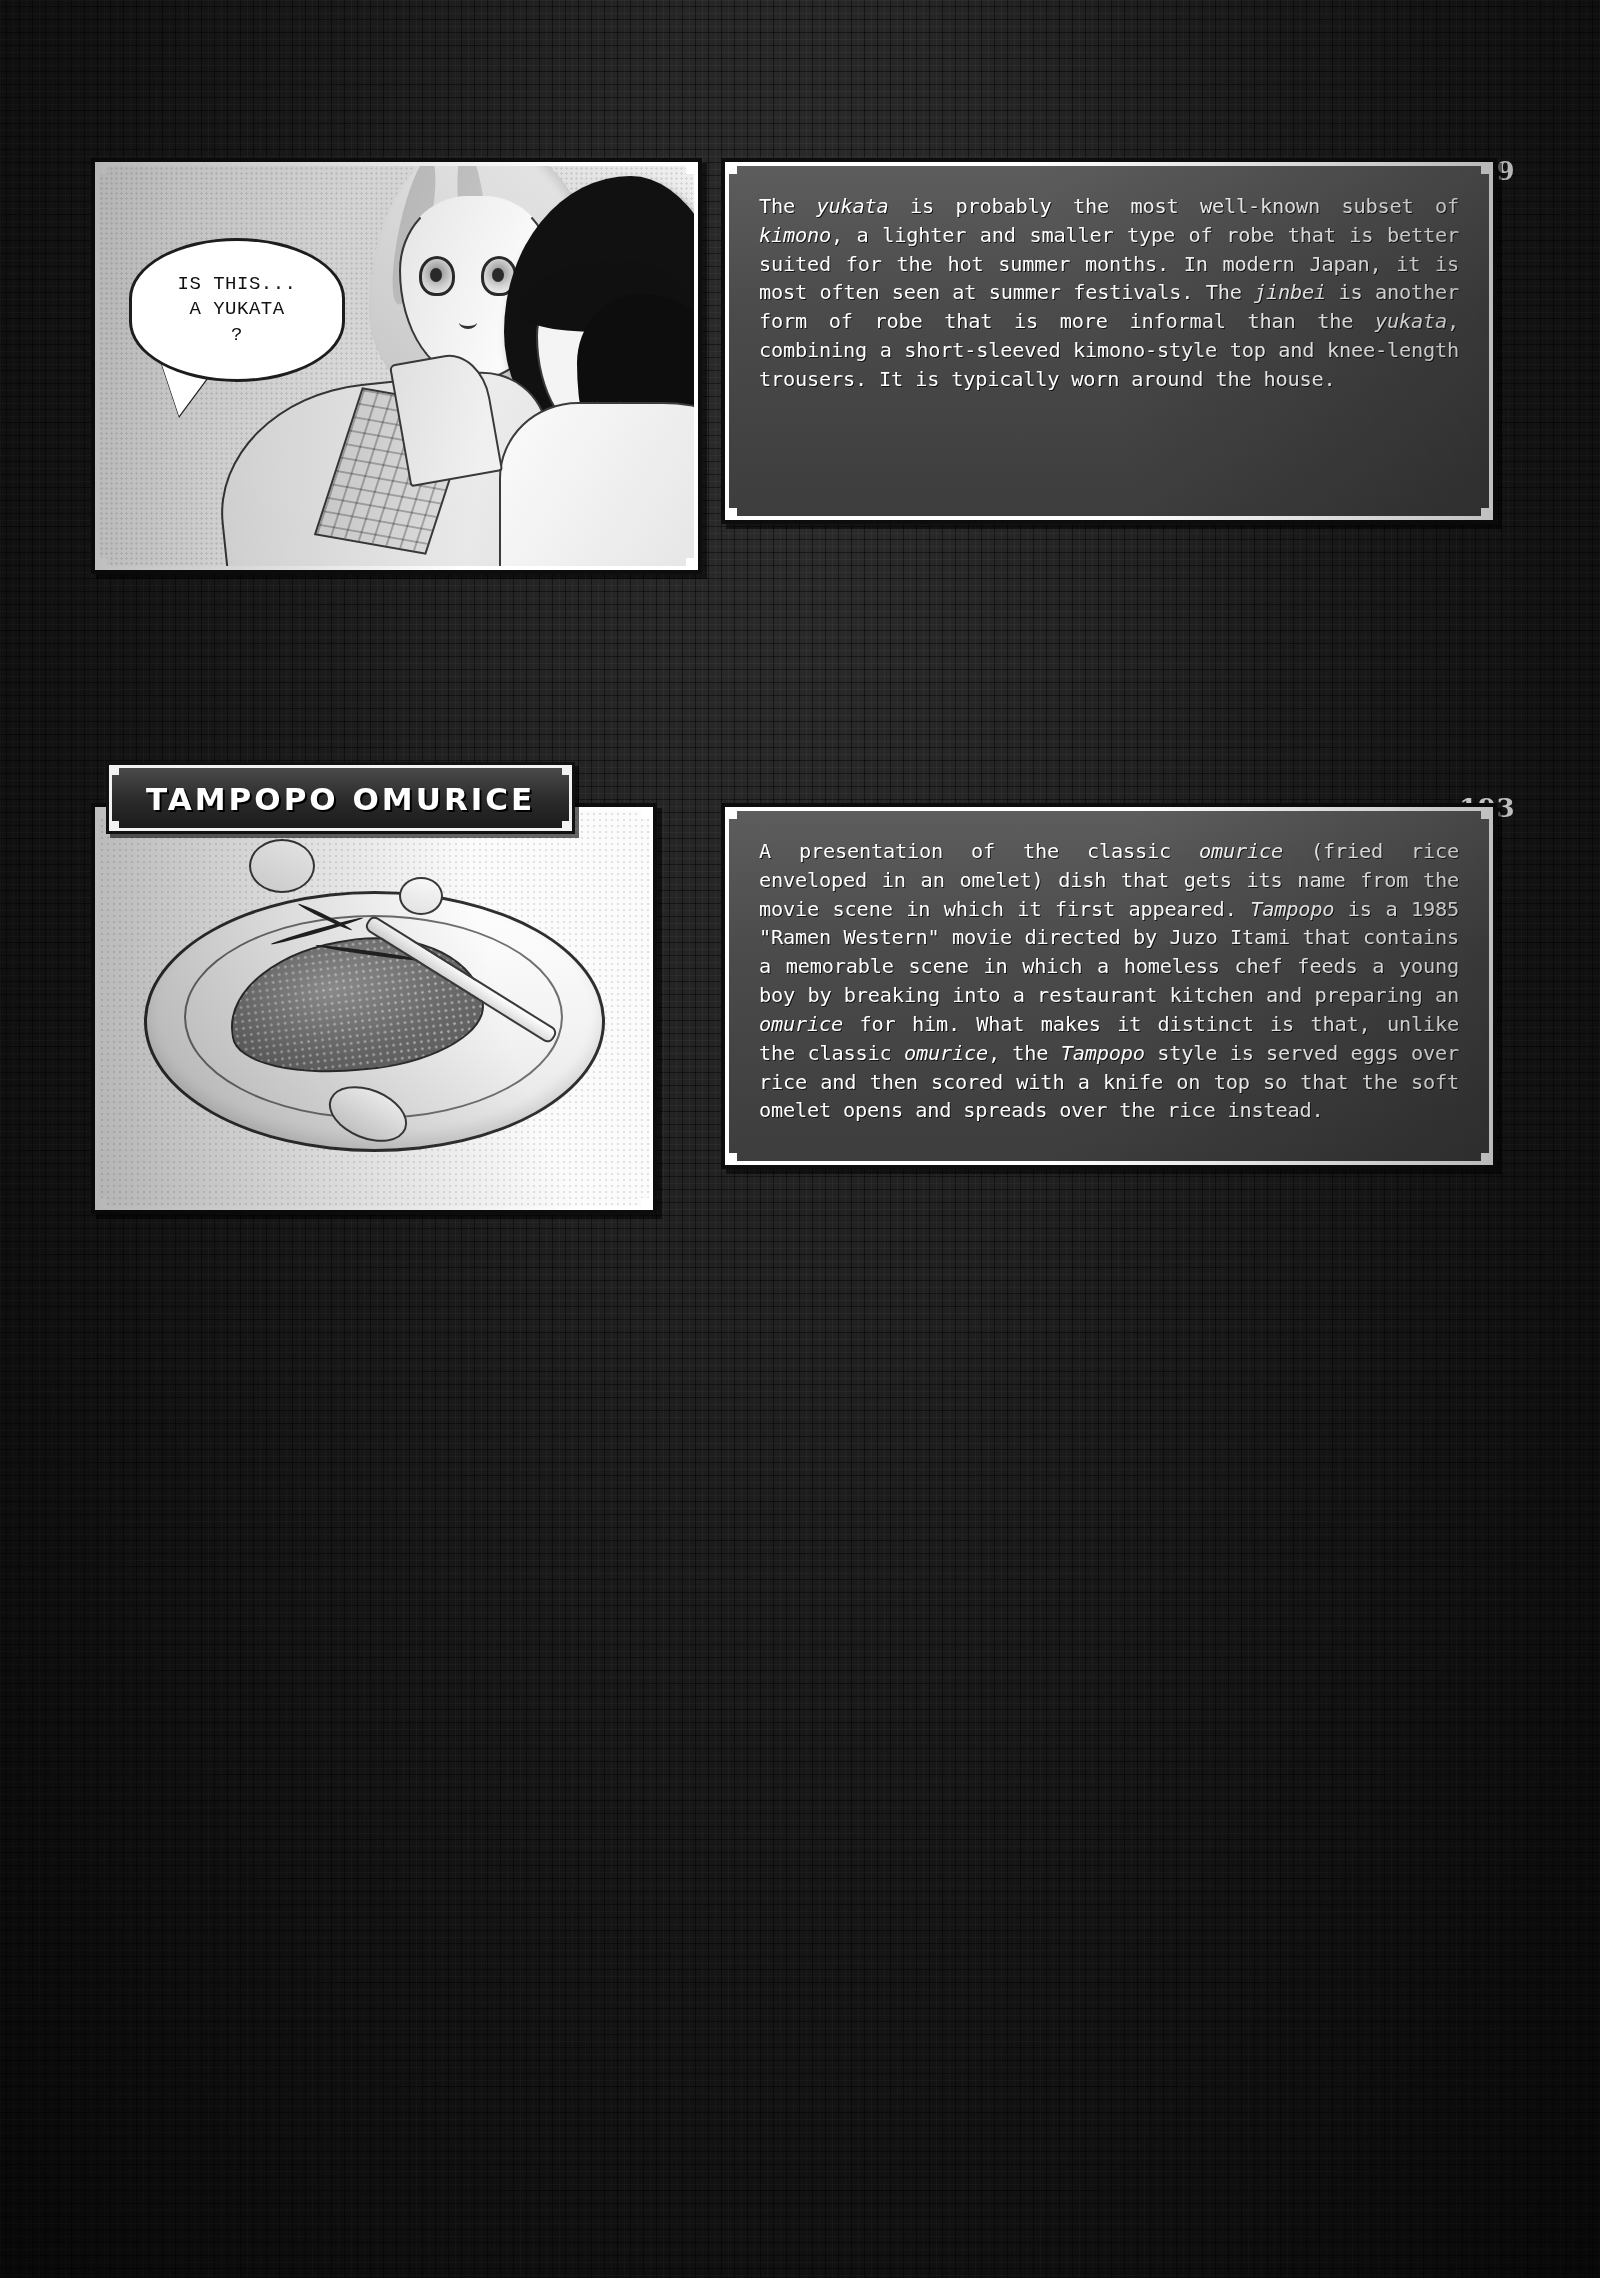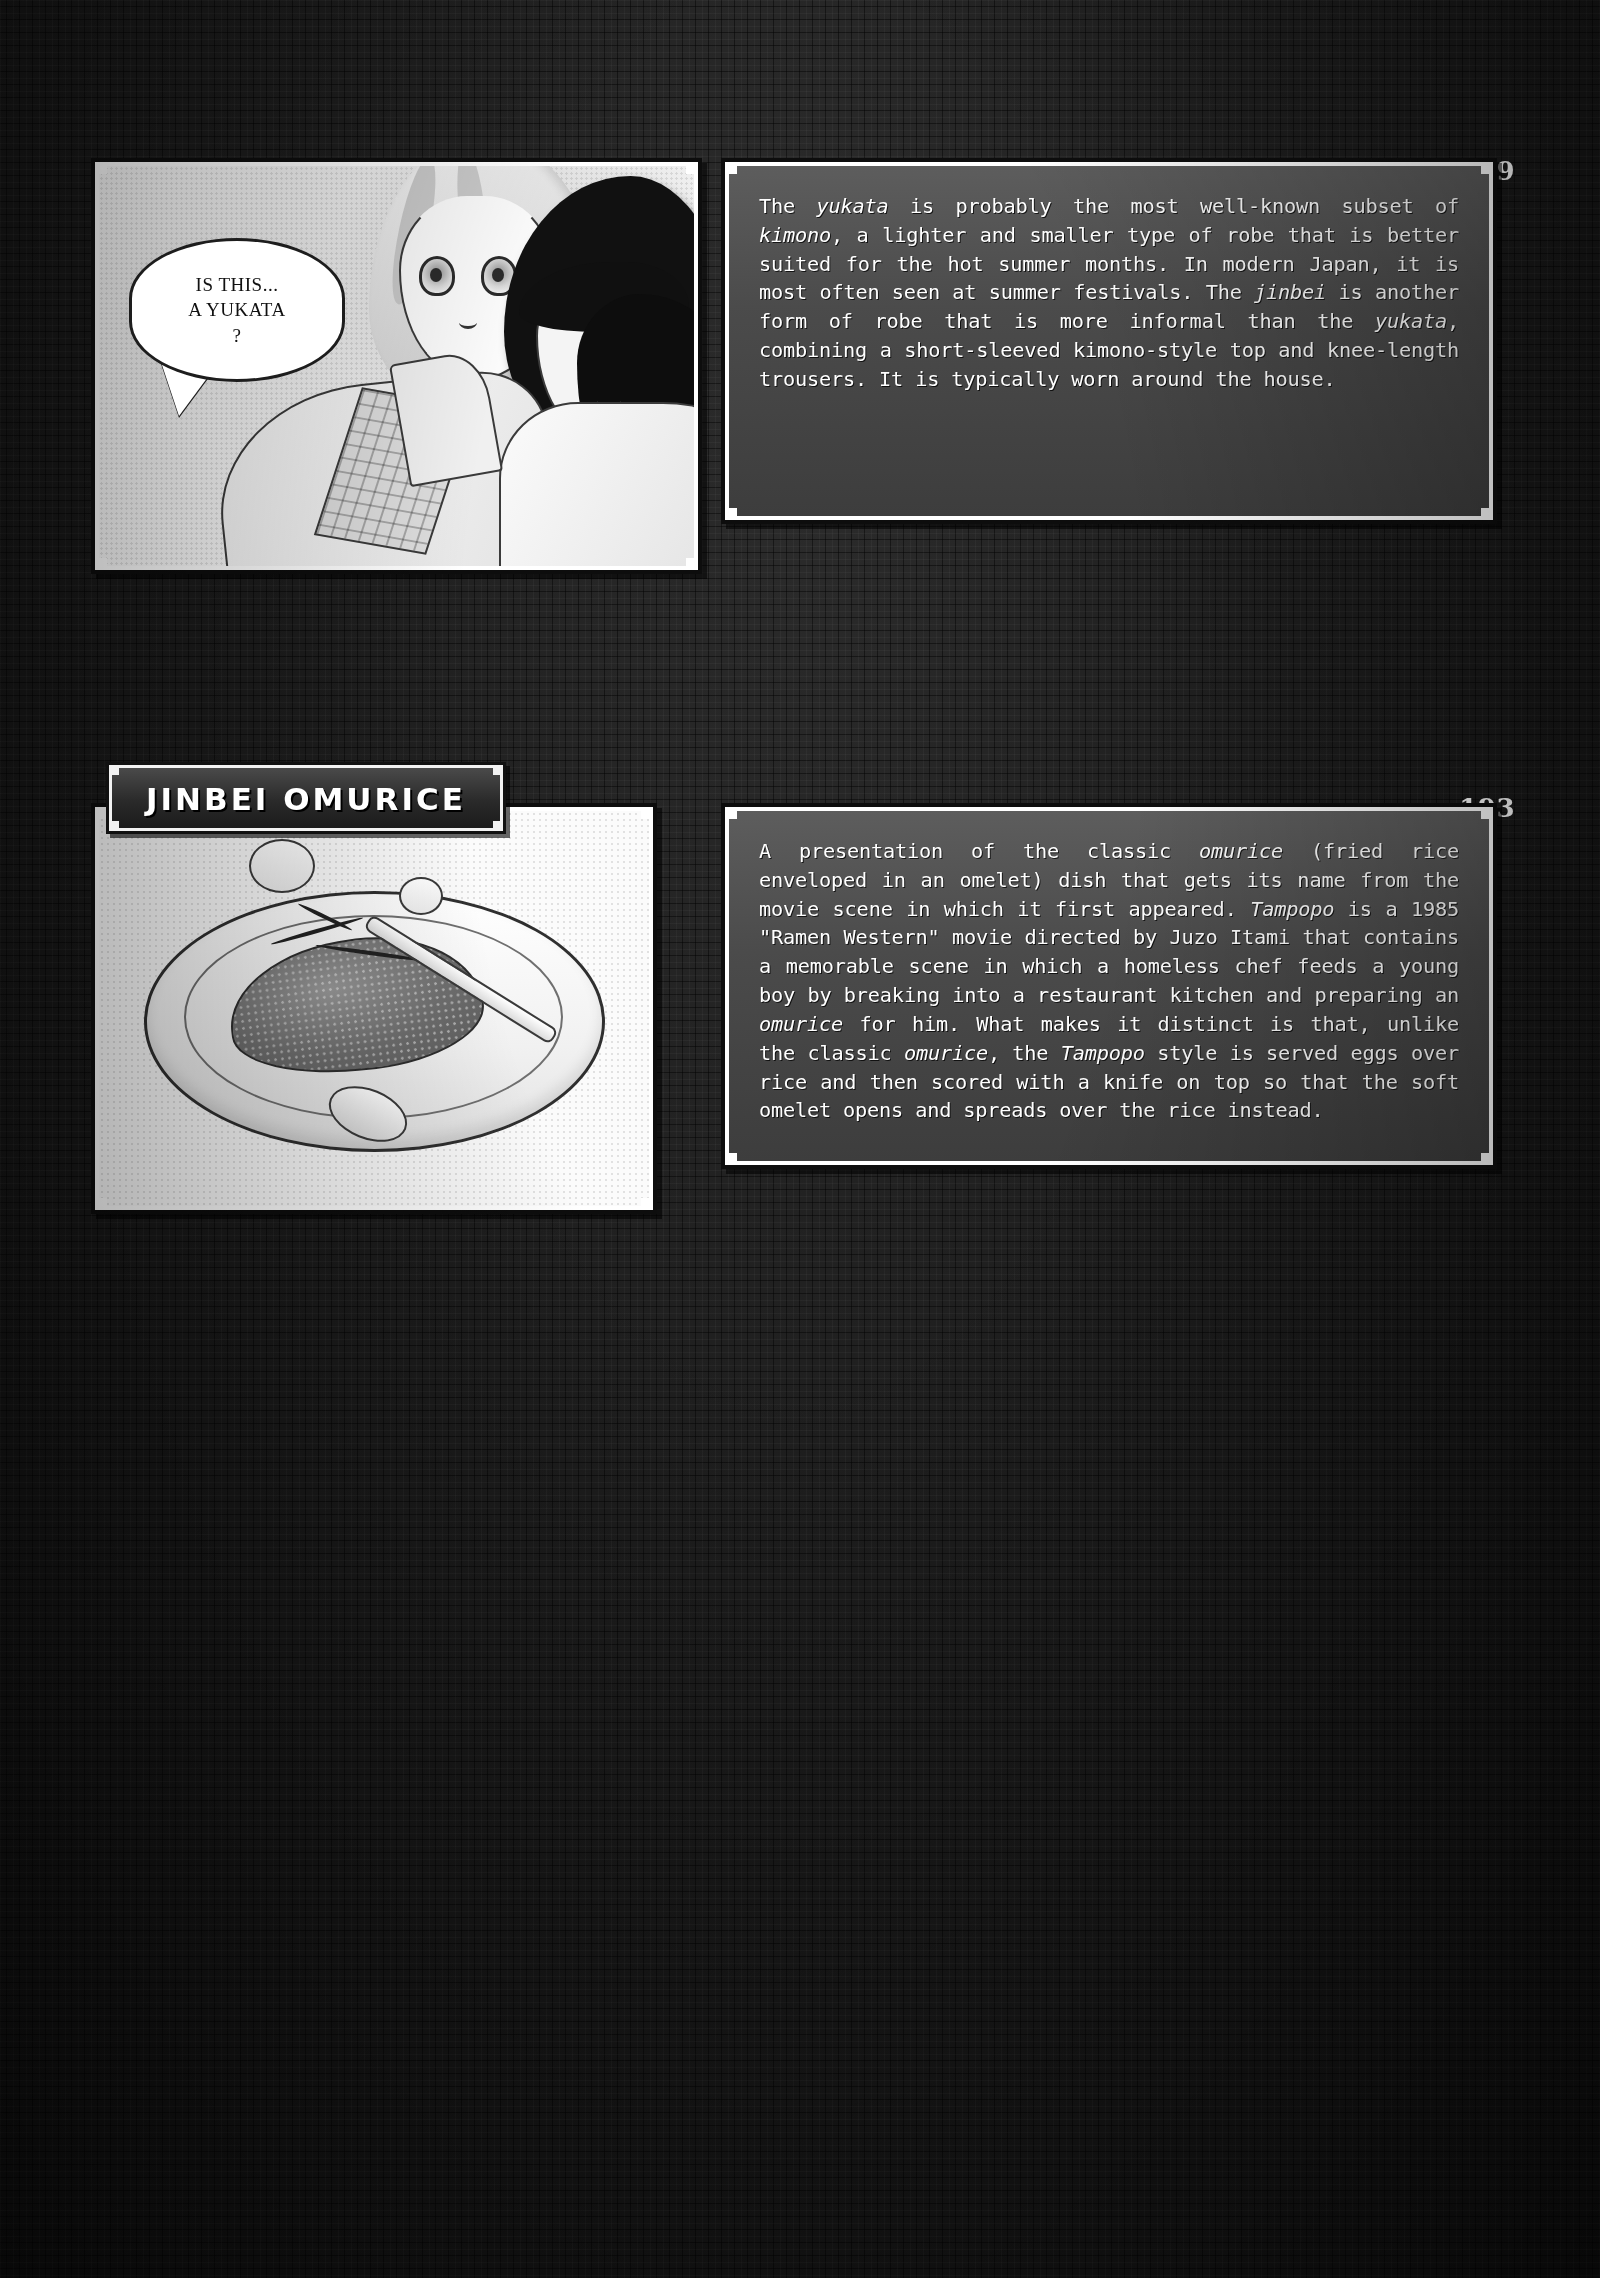--- a/index.html
+++ b/index.html
@@ -261,21 +261,21 @@
     background: #ffffff;
     border: 3px solid #1d1d1d;
     border-radius: 50% / 42%;
     display: flex;
     align-items: center;
     justify-content: center;
     z-index: 4;
   }
   .balloon-txt {
     color: #111;
-    font-family: Liberation Serif, serif;
+    font-family: Liberation Mono, monospace;
     font-size: 19px;
     line-height: 1.35;
     text-align: center;
     letter-spacing: 0.5px;
     white-space: pre-line;
   }
   .balloon-tail {
     position: absolute;
     left: 62px; top: 196px;
     width: 0; height: 0;
@@ -419,21 +419,21 @@
 
 <section class="entry" id="entry-1">
 
   <div class="page-num">page 193</div>
 
   <div class="title-plate">
     <div class="notch" style="left:-3px; top:-3px;"></div>
     <div class="notch" style="right:-3px; top:-3px;"></div>
     <div class="notch" style="left:-3px; bottom:-3px;"></div>
     <div class="notch" style="right:-3px; bottom:-3px;"></div>
-    <div class="t">JINBEI OMURICE</div>
+    <div class="t">TAMPOPO OMURICE</div>
   </div>
 
   <div class="row">
 
     <div class="img-panel" id="panel-1">
       <div class="omu">
         <div class="tone"></div>
         <div class="plate-outer"></div>
         <div class="plate-inner"></div>
 

